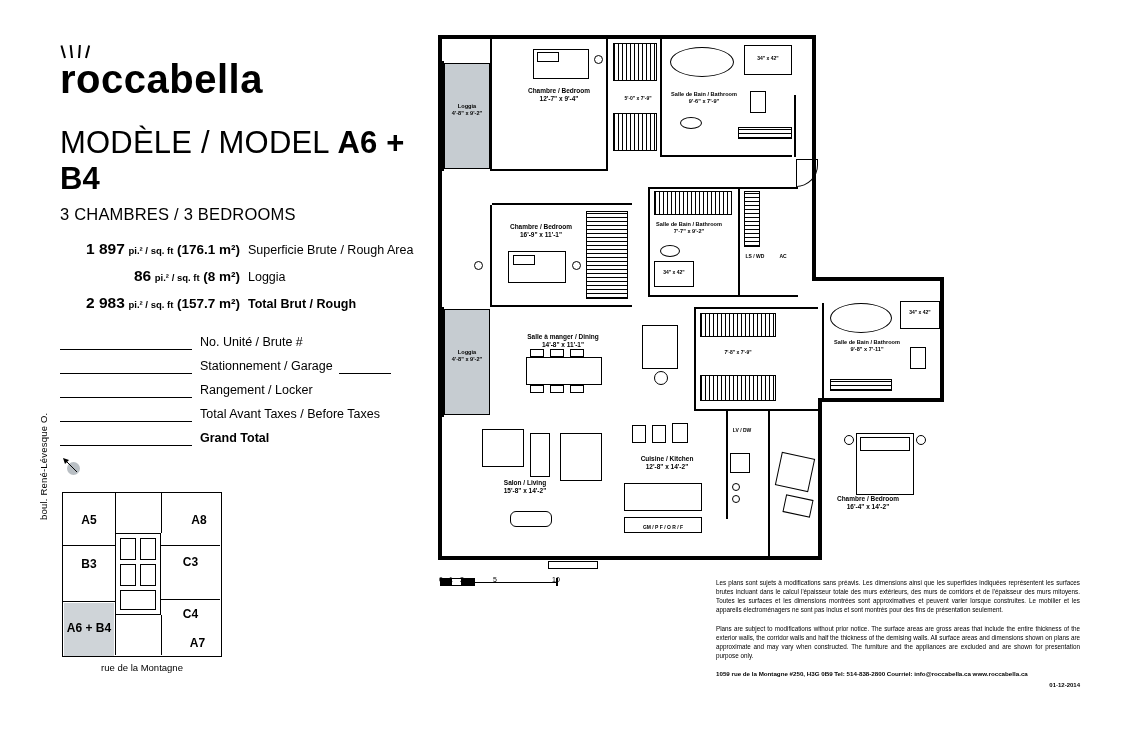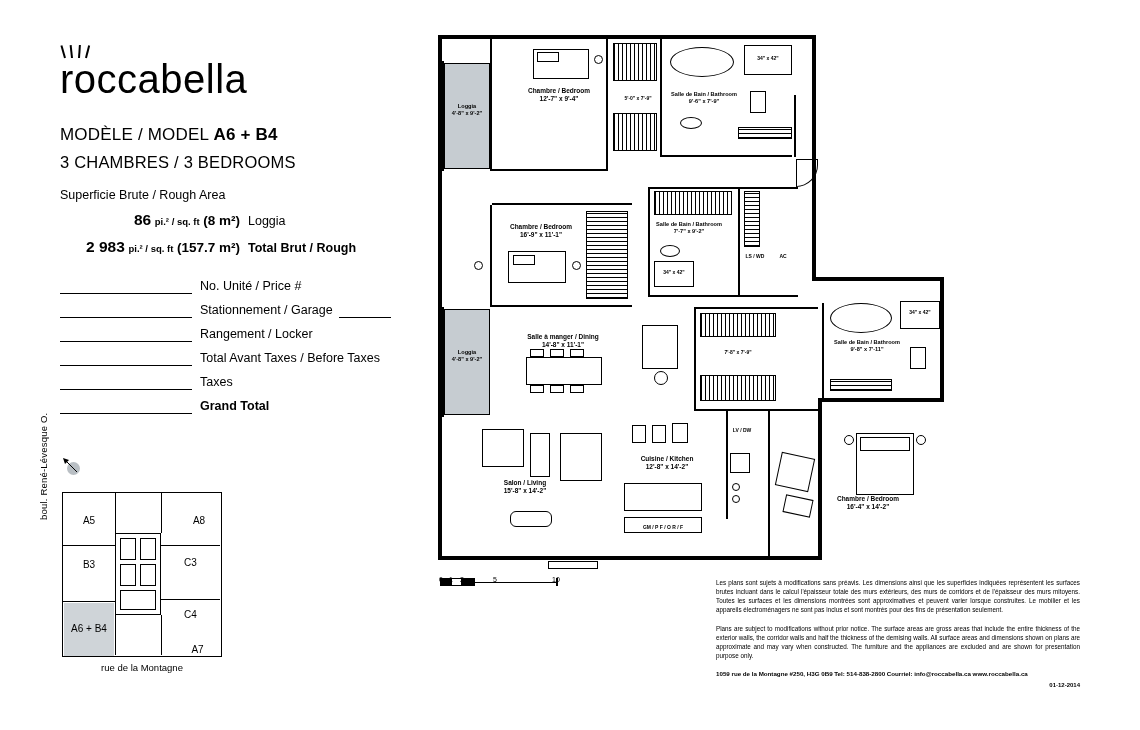--- a/index.html
+++ b/index.html
@@ -24,21 +24,21 @@
   .left-panel {
     position: absolute;
     left: 60px;
     top: 45px;
     width: 380px;
   }
   .brand {
     font-family: "Liberation Sans", sans-serif;
     font-size: 40px;
     letter-spacing: 0.5px;
-    font-weight: 400;
+    font-weight: 700;
     line-height: 1;
     position: relative;
     display: inline-block;
     padding-top: 14px;
   }
   .brand-marks {
     position: absolute;
     left: 2px;
     top: 0px;
     width: 30px;
@@ -52,21 +52,21 @@
     background: #000;
     transform-origin: bottom center;
   }
   .brand-marks i:nth-child(1) { left: 2px;  transform: rotate(-16deg); }
   .brand-marks i:nth-child(2) { left: 9px;  transform: rotate(-6deg); }
   .brand-marks i:nth-child(3) { left: 16px; transform: rotate(4deg); }
   .brand-marks i:nth-child(4) { left: 23px; transform: rotate(14deg); }
 
   .model-line {
     margin-top: 26px;
-    font-size: 17px;
+    font-size: 31px;
     font-weight: 400;
     letter-spacing: 0.2px;
   }
   .model-line b {
     font-weight: 700;
   }
   .bedrooms-line {
     margin-top: 8px;
     font-size: 16.5px;
     letter-spacing: 0.2px;
@@ -154,22 +154,22 @@
     position: absolute;
     left: 62px;
     top: 492px;
     width: 160px;
     height: 165px;
     border: 1.5px solid #000;
     box-sizing: border-box;
   }
   .kp-cell {
     position: absolute;
-    font-size: 10px;
-    font-weight: 400;
+    font-size: 12px;
+    font-weight: 700;
     display: flex;
     align-items: center;
     justify-content: center;
     box-sizing: border-box;
   }
   .kp-hline {
     position: absolute;
     background: #000;
     height: 1px;
   }
@@ -359,20 +359,25 @@
       <span>roccabella</span>
     </div>
 
     <div class="model-line">
       <span>MODÈLE / MODEL </span><b>A6 + B4</b>
     </div>
     <div class="bedrooms-line">3 CHAMBRES / 3 BEDROOMS</div>
 
     <div class="areas">
       <div class="area-row">
+        <div class="area-val">
+          <span class="big">1 897</span>
+          <span class="unit">pi.² / sq. ft</span>
+          <span class="metric">(176.1 m²)</span>
+        </div>
         <div class="area-label">Superficie Brute / Rough Area</div>
       </div>
       <div class="area-row">
         <div class="area-val">
           <span class="big">86</span>
           <span class="unit">pi.² / sq. ft</span>
           <span class="metric">(8 m²)</span>
         </div>
         <div class="area-label">Loggia</div>
       </div>
@@ -382,38 +387,34 @@
           <span class="unit">pi.² / sq. ft</span>
           <span class="metric">(157.7 m²)</span>
         </div>
         <div class="area-label bold">Total Brut / Rough</div>
       </div>
     </div>
 
     <div class="fields">
       <div class="field-row">
         <div class="field-line"></div>
-        <div class="field-name">No. Unité / Price #</div>
+        <div class="field-name">No. Unité / Brute #</div>
       </div>
       <div class="field-row">
         <div class="field-line"></div>
         <div class="field-name">Stationnement / Garage</div>
         <div class="field-line-after"></div>
       </div>
       <div class="field-row">
         <div class="field-line"></div>
         <div class="field-name">Rangement / Locker</div>
       </div>
       <div class="field-row">
         <div class="field-line"></div>
         <div class="field-name">Total Avant Taxes / Before Taxes</div>
-      </div>
-      <div class="field-row">
-        <div class="field-line"></div>
-        <div class="field-name">Taxes</div>
       </div>
       <div class="field-row">
         <div class="field-line"></div>
         <div class="field-name bold">Grand Total</div>
       </div>
     </div>
   </div>
 
   <div class="compass">
     <div class="circ"></div>
@@ -446,21 +447,21 @@
       </div>
     <div class="kp-cell" style="left:98px;top:56px;  width:59px; height:26px;">
         <span>C3</span>
       </div>
     <div class="kp-cell" style="left:98px;top:108px; width:59px; height:26px;">
         <span>C4</span>
       </div>
     <div class="kp-cell" style="left:0;  top:122px; width:52px; height:26px;">
         <span>A6 + B4</span>
       </div>
-    <div class="kp-cell" style="left:98px;top:138px; width:73px; height:24px;align-items:flex-end;">
+    <div class="kp-cell" style="left:98px;top:138px; width:73px; height:24px;">
         <span>A7</span>
       </div>
 
     <div class="kp-core">
       <div class="inner" style="left:4px;  top:4px;  width:16px; height:22px;"></div>
       <div class="inner" style="left:24px; top:4px;  width:16px; height:22px;"></div>
       <div class="inner" style="left:4px;  top:30px; width:16px; height:22px;"></div>
       <div class="inner" style="left:24px; top:30px; width:16px; height:22px;"></div>
       <div class="inner" style="left:4px;  top:56px; width:36px; height:20px;"></div>
     </div>

